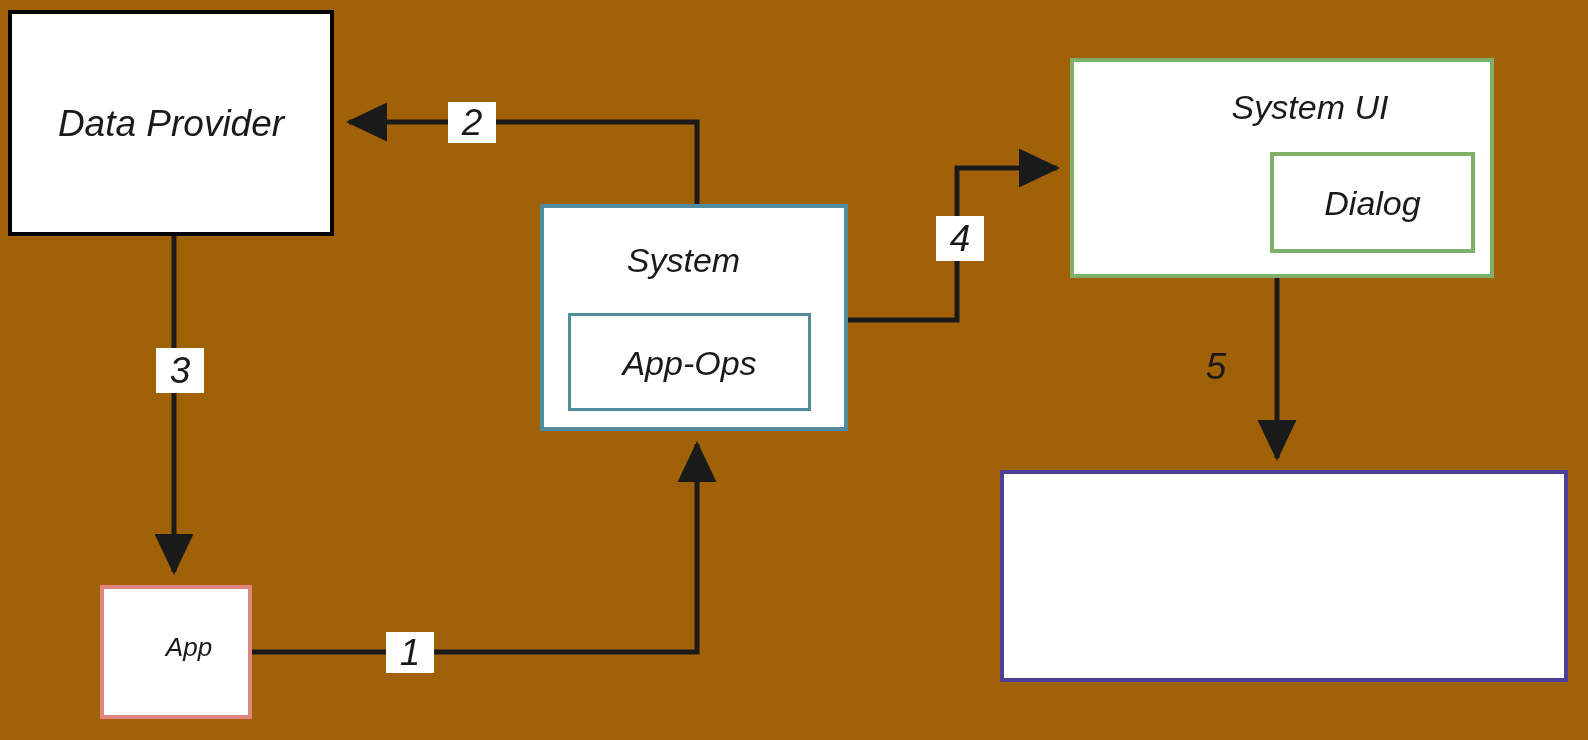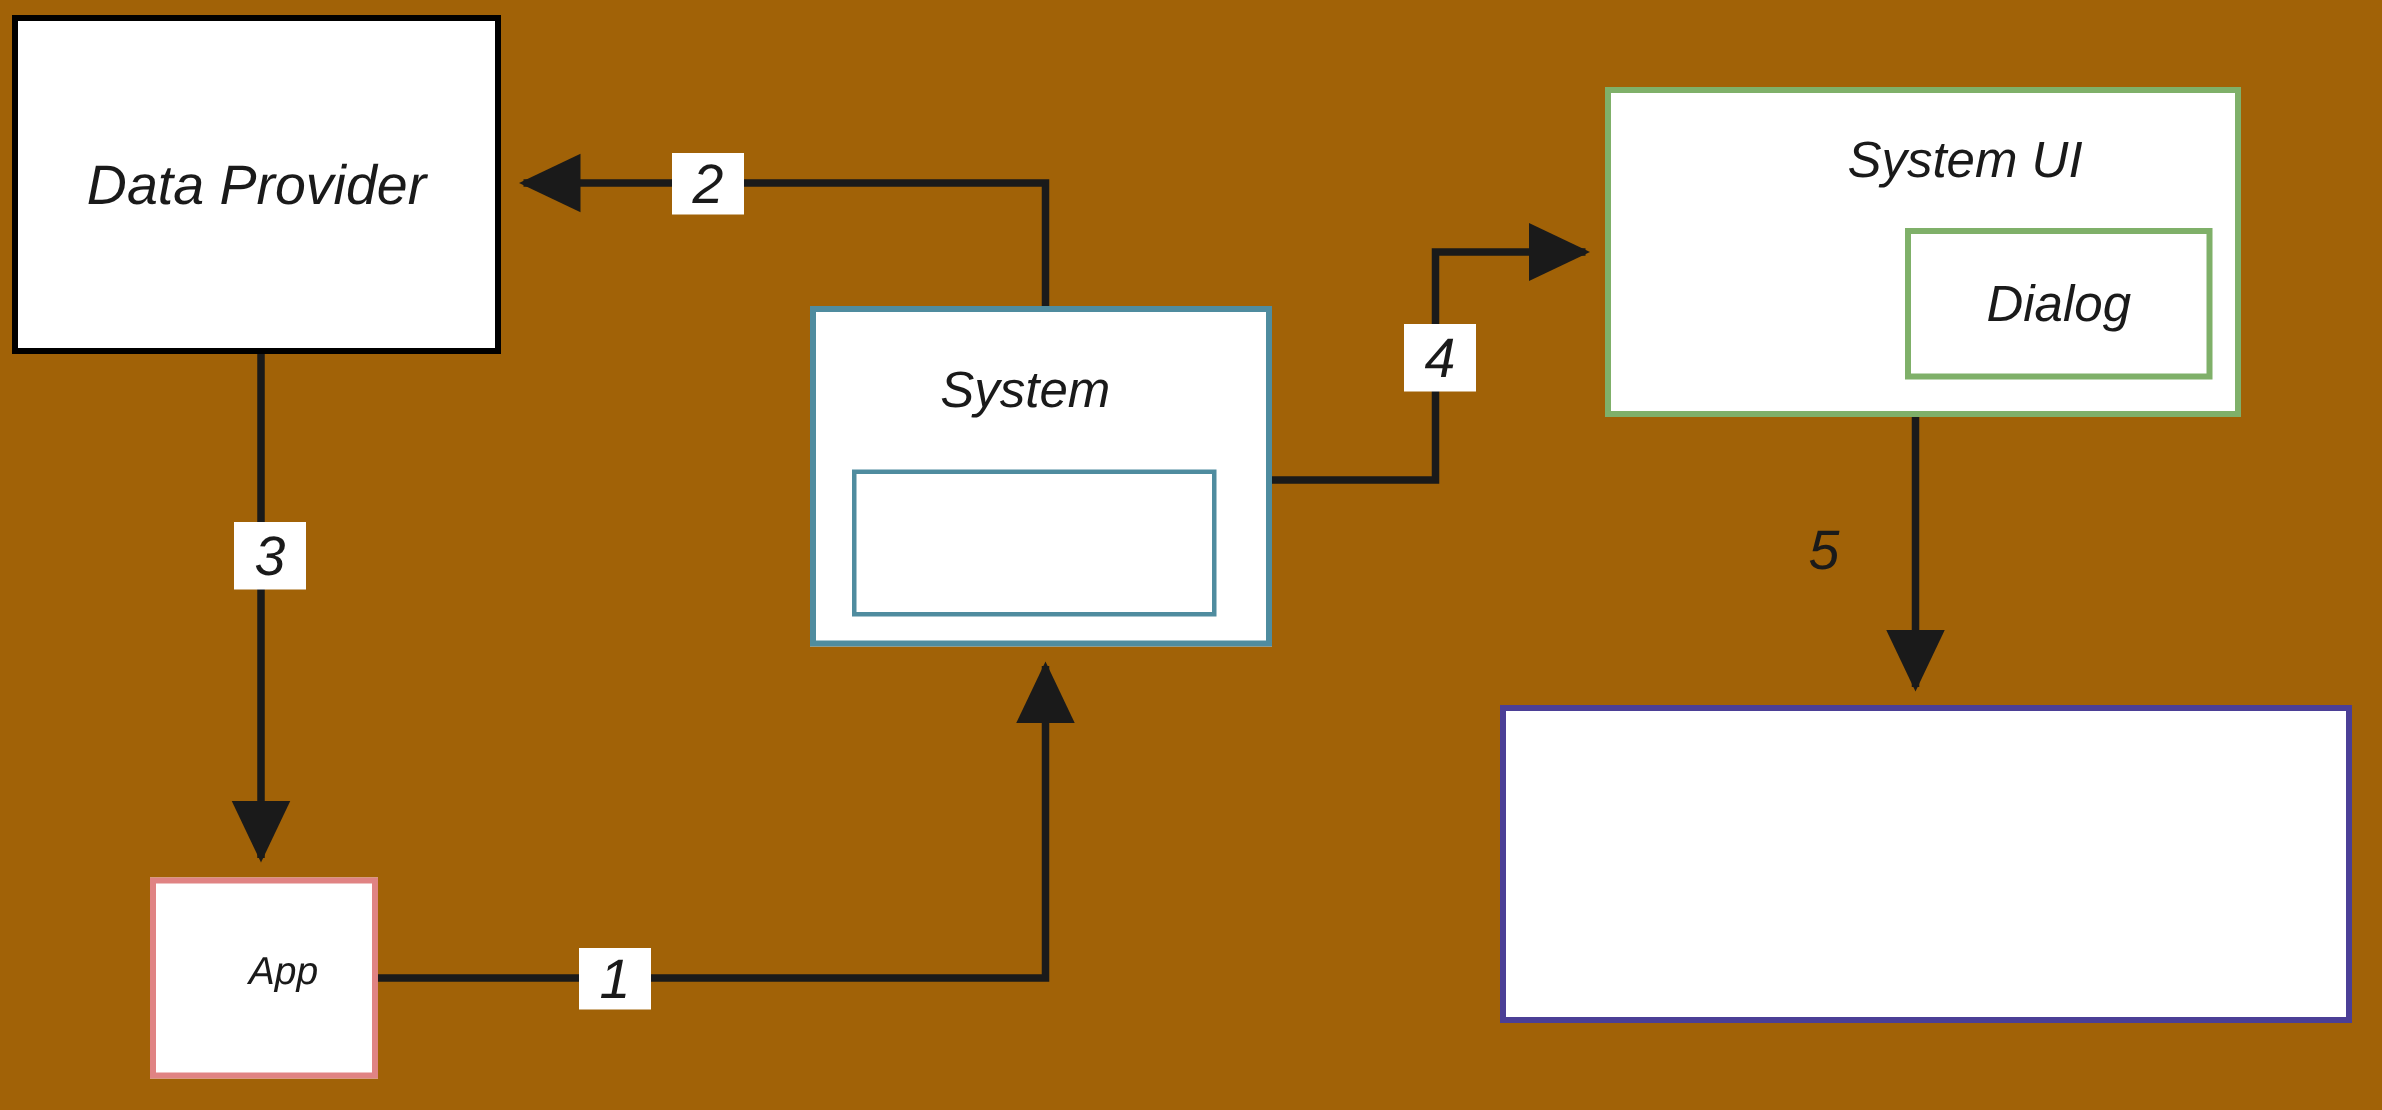--- a/index.html
+++ b/index.html
@@ -89,20 +89,21 @@
     </g>
   </svg>
 
   <div class="node-box box-black" style="left:8px; top:10px; width:326px; height:226px;"></div>
   <div class="node-label" style="left:8px; top:105px; width:326px; font-size:37px;">Data Provider</div>
 
   <div class="node-box box-teal" style="left:540px; top:204px; width:308px; height:227px;"></div>
   <div class="node-label" style="left:540px; top:243px; width:287px; font-size:34px;">System</div>
 
   <div class="node-box box-teal-in" style="left:568px; top:313px; width:243px; height:98px;"></div>
+  <div class="node-label" style="left:568px; top:346px; width:243px; font-size:34px;">App-Ops</div>
 
   <div class="node-box box-green" style="left:1070px; top:58px; width:424px; height:220px;"></div>
   <div class="node-label" style="left:1070px; top:90px; width:480px; font-size:34px;">System UI</div>
 
   <div class="node-box box-green-in" style="left:1270px; top:152px; width:205px; height:101px;"></div>
   <div class="node-label" style="left:1270px; top:186px; width:205px; font-size:34px;">Dialog</div>
 
   <div class="node-box box-red" style="left:100px; top:585px; width:152px; height:134px;"></div>
   <div class="node-label" style="left:100px; top:634px; width:178px; font-size:26px;">App</div>
 

